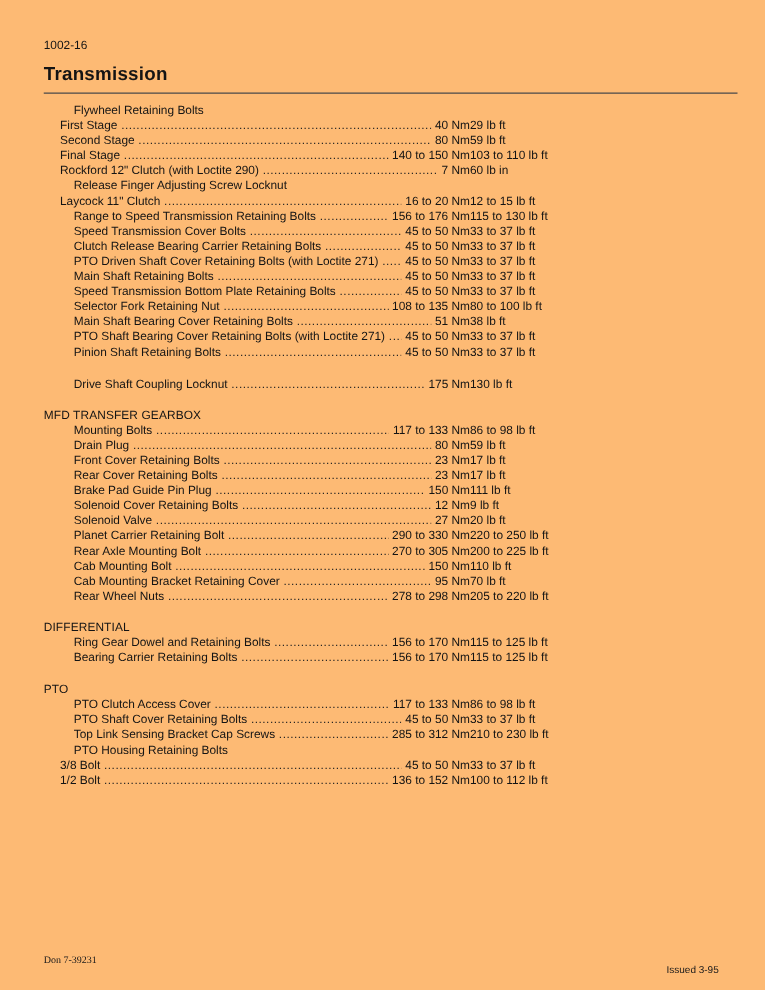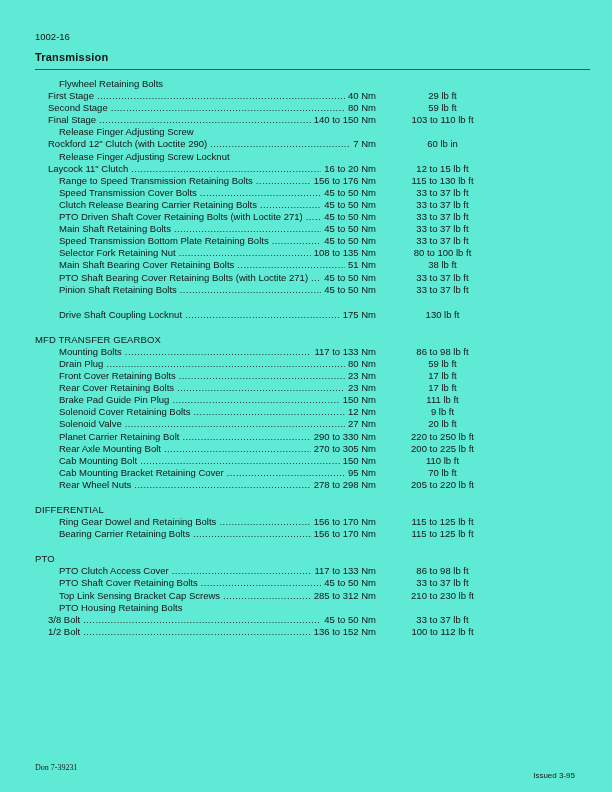--- a/index.html
+++ b/index.html
@@ -1,34 +1,34 @@
 <!DOCTYPE html>
 <html><head>
 <meta charset="utf-8">
 <style>
   html, body { margin: 0; padding: 0; background: #e8e8e8; }
   .page {
     position: relative;
     width: 612px;
     height: 792px;
     margin: 0 auto;
-    background: #5eead4;
+    background: #fdba74;
     font-family: "Liberation Sans", sans-serif;
     color: #141414;
     overflow: hidden;
   }
   .content {
     position: absolute;
     left: 35px;
     top: 31px;
     width: 556px;
   }
   .page-num { font-size: 9.5px; line-height: 11px; }
   .doc-title {
-    font-size: 11px;
+    font-size: 15px;
     font-weight: bold;
     margin-top: 9px;
     letter-spacing: 0.2px;
   }
   .title-rule {
     height: 0;
     border-bottom: 1px solid #4a4a4a;
     margin-top: 6px;
     width: 555px;
   }
@@ -55,21 +55,21 @@
     overflow: hidden;
     white-space: nowrap;
     margin: 0 3px 0 3px;
     letter-spacing: 0.4px;
     color: #222;
   }
   .nm { white-space: nowrap; }
   .lbft {
     flex: 0 0 133px;
     width: 133px;
-    text-align: center;
+    text-align: left;
     white-space: nowrap;
   }
   .footer-left {
     position: absolute;
     left: 35px;
     bottom: 20px;
     font-size: 8px;
     color: #1a1a1a;
     font-family: Liberation Serif, serif;
   }
@@ -113,25 +113,20 @@
             <span class="lbft">59 lb ft</span>
           </div>
           <div class="spec-row ind">
             <span class="row-left">
               <span class="lab">Final Stage</span>
               <span class="leader">............................................................................................................................................................................................................................</span>
               <span class="nm">140 to 150 Nm</span>
             </span>
             <span class="lbft">103 to 110 lb ft</span>
           </div>
-          <div class="spec-row">
-            <span class="row-left">
-              <span class="lab">Release Finger Adjusting Screw</span>
-            </span>
-          </div>
           <div class="spec-row ind">
             <span class="row-left">
               <span class="lab">Rockford 12" Clutch (with Loctite 290)</span>
               <span class="leader">............................................................................................................................................................................................................................</span>
               <span class="nm">7 Nm</span>
             </span>
             <span class="lbft">60 lb in</span>
           </div>
           <div class="spec-row">
             <span class="row-left">

